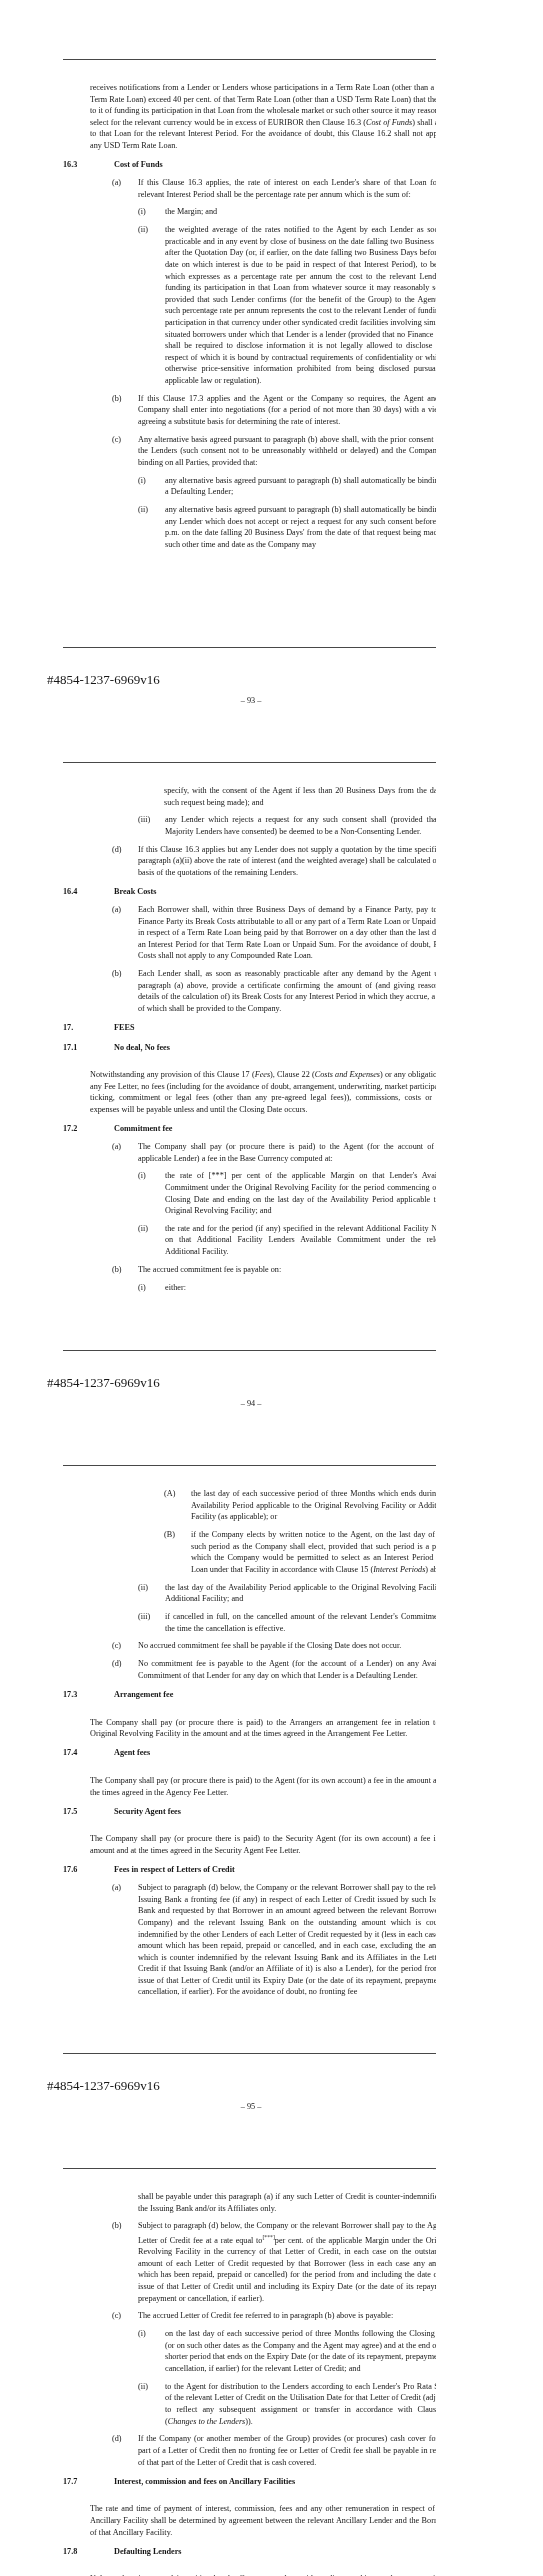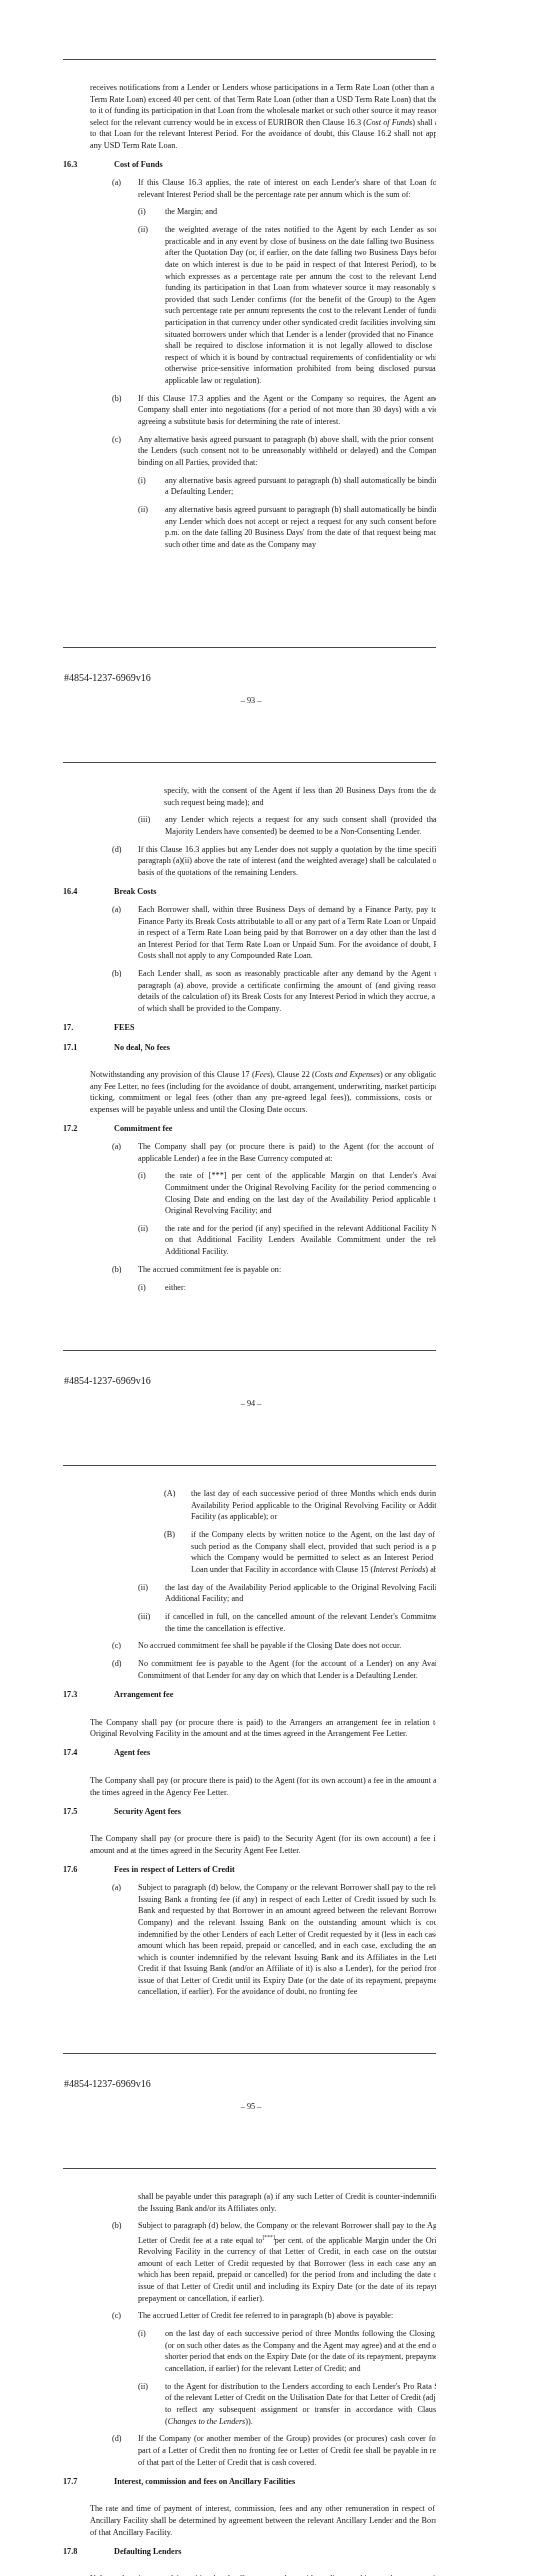--- a/index.html
+++ b/index.html
@@ -18,21 +18,21 @@
   .lvl1{display:flex;padding-left:49px;}
   .lvl1 .marker{flex:none;width:26px;}
   .lvl2{display:flex;padding-left:75px;}
   .lvl2 .marker{flex:none;width:27px;}
   .lvl3{display:flex;padding-left:101px;}
   .lvl3 .marker{flex:none;width:27px;}
   .body{flex:1;text-align:justify;}
   .body sup{font-size:5.7px;}
   .foot-rule{position:absolute;left:63px;top:647px;width:390px;height:1px;background:#474747;}
   .page-num{position:absolute;left:56px;top:656px;width:390px;text-align:center;font-size:8.2px;margin-top:40px;}
-  .doc-id{position:absolute;left:64px;top:672px;font-size:10px;}
+  .doc-id{position:absolute;left:47px;top:672px;font-size:13px;}
 </style>
 </head>
 <body>
 
 <div class="page">
   <div class="top-rule"></div>
   <div class="content">
     <div class="block cont0">receives notifications from a Lender or Lenders whose participations in a Term Rate Loan (other than a USD Term Rate Loan) exceed 40 per cent. of that Term Rate Loan (other than a USD Term Rate Loan) that the cost to it of funding its participation in that Loan from the wholesale market or such other source it may reasonably select for the relevant currency would be in excess of EURIBOR then Clause 16.3 (<i>Cost of Funds</i>) shall apply to that Loan for the relevant Interest Period. For the avoidance of doubt, this Clause 16.2 shall not apply to any USD Term Rate Loan.</div>
     <div class="block heading">
       <span class="num">16.3</span>

